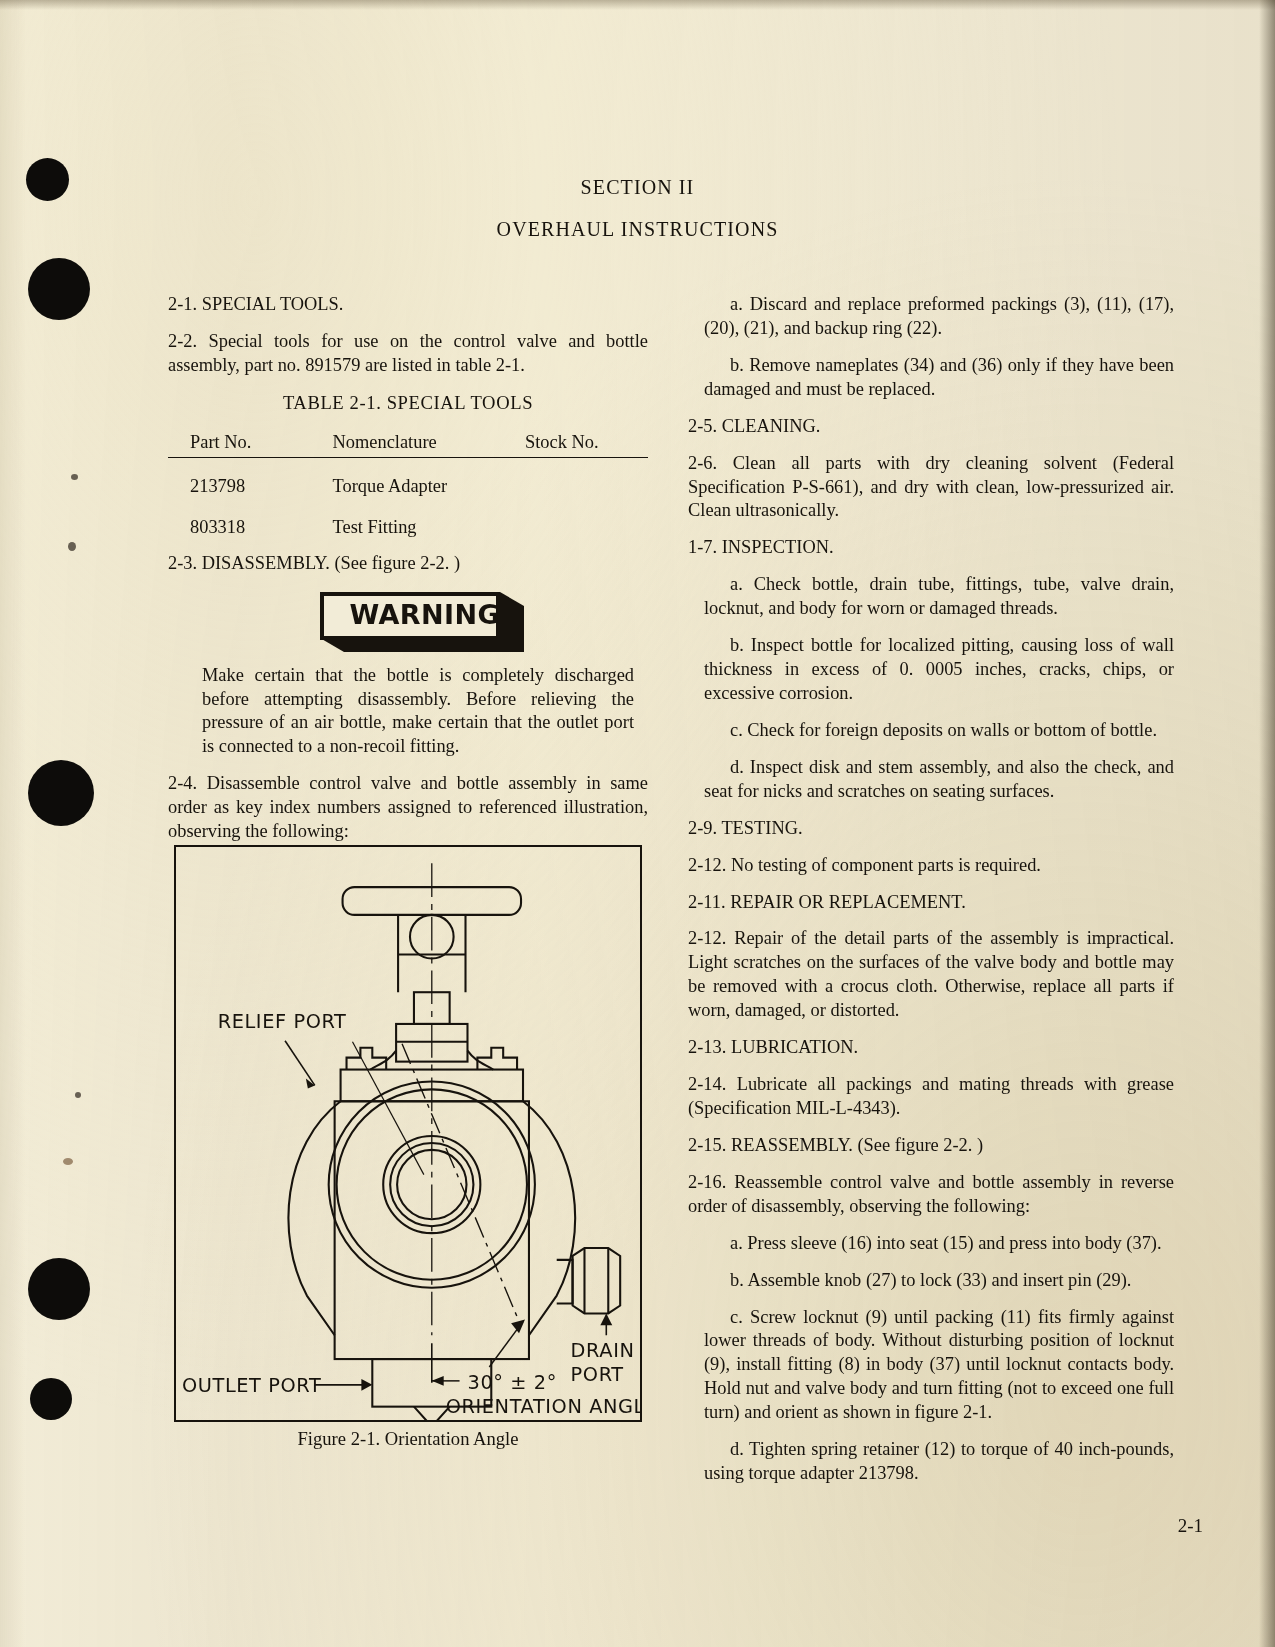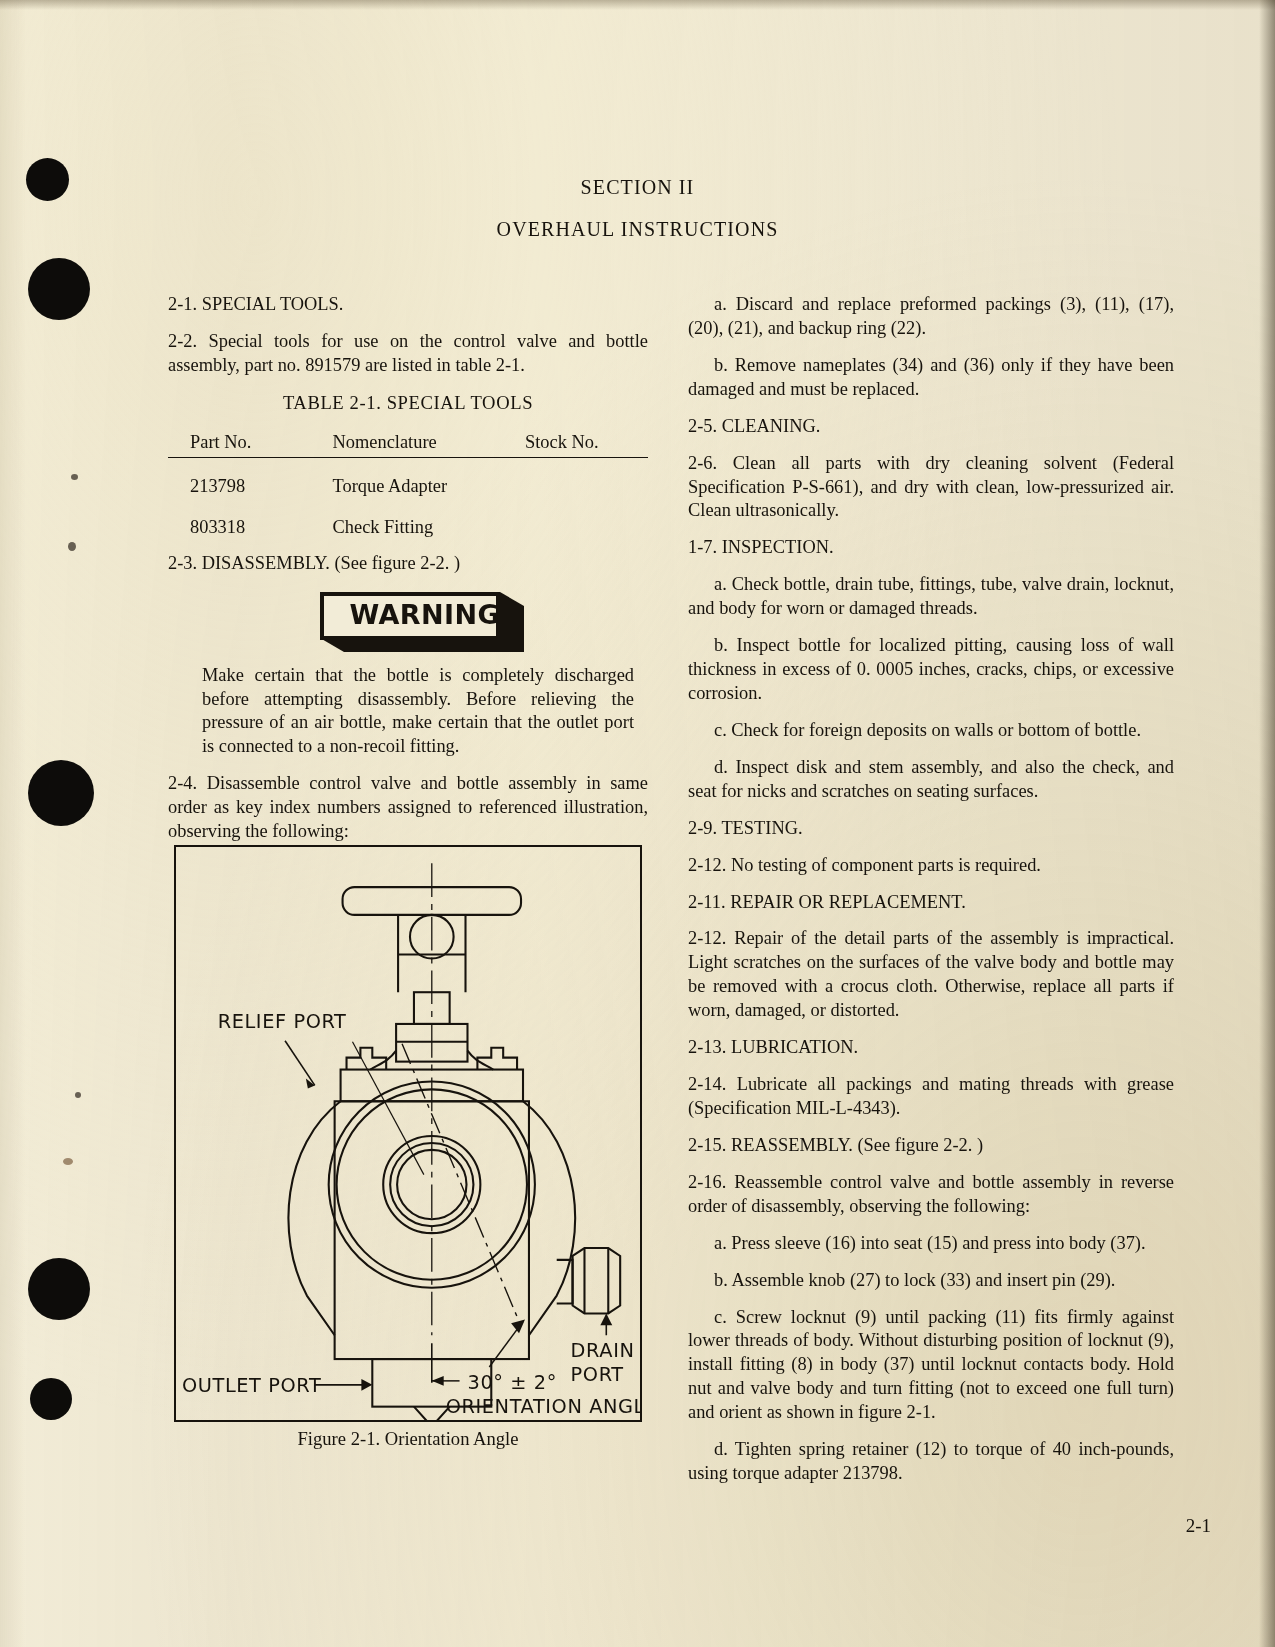--- a/index.html
+++ b/index.html
@@ -123,21 +123,21 @@
     margin: 0 0 13px 0;
     text-align: justify;
     text-justify: inter-word;
   }
   p.para.last { margin-bottom: 0; }
   p.head {
     margin: 0 0 13px 0;
     text-align: left;
   }
   p.sub {
-    margin: 0 0 13px 0;
+    margin: 0 0 13px 16px;
     text-align: justify;
     text-indent: 26px;
   }
 
   
   #table-title {
     margin: 9px 0 16px 0;
     text-align: center;
     font-size: 18.6px;
     letter-spacing: .6px;
@@ -231,21 +231,21 @@
     left: 174px;
     top: 1428px;
     width: 468px;
     text-align: center;
     font-size: 18.6px;
   }
 
   
   #page-number {
     position: absolute;
-    right: 64px;
+    right: 72px;
     bottom: 110px;
     font-size: 19px;
   }
 </style>
 </head>
 <body>
 
 <div id="page">
 
   <div id="paper-texture"></div>
@@ -282,21 +282,21 @@
         </tr>
       </thead>
       <tbody>
         <tr>
           <td class="pn">213798</td>
           <td>Torque Adapter</td>
           <td></td>
         </tr>
         <tr>
           <td class="pn">803318</td>
-          <td>Check Fitting</td>
+          <td>Test Fitting</td>
           <td></td>
         </tr>
       </tbody>
     </table>
 
     <p class="head">2-3.  DISASSEMBLY.  (See figure 2-2. )</p>
 
     <div id="warning-wrap">
       <svg id="warning-shadow" viewBox="0 0 204 60" preserveAspectRatio="none">
         <polygon points="0,0 180,0 204,14 204,60 24,60 0,46" fill="#17130d"></polygon>

